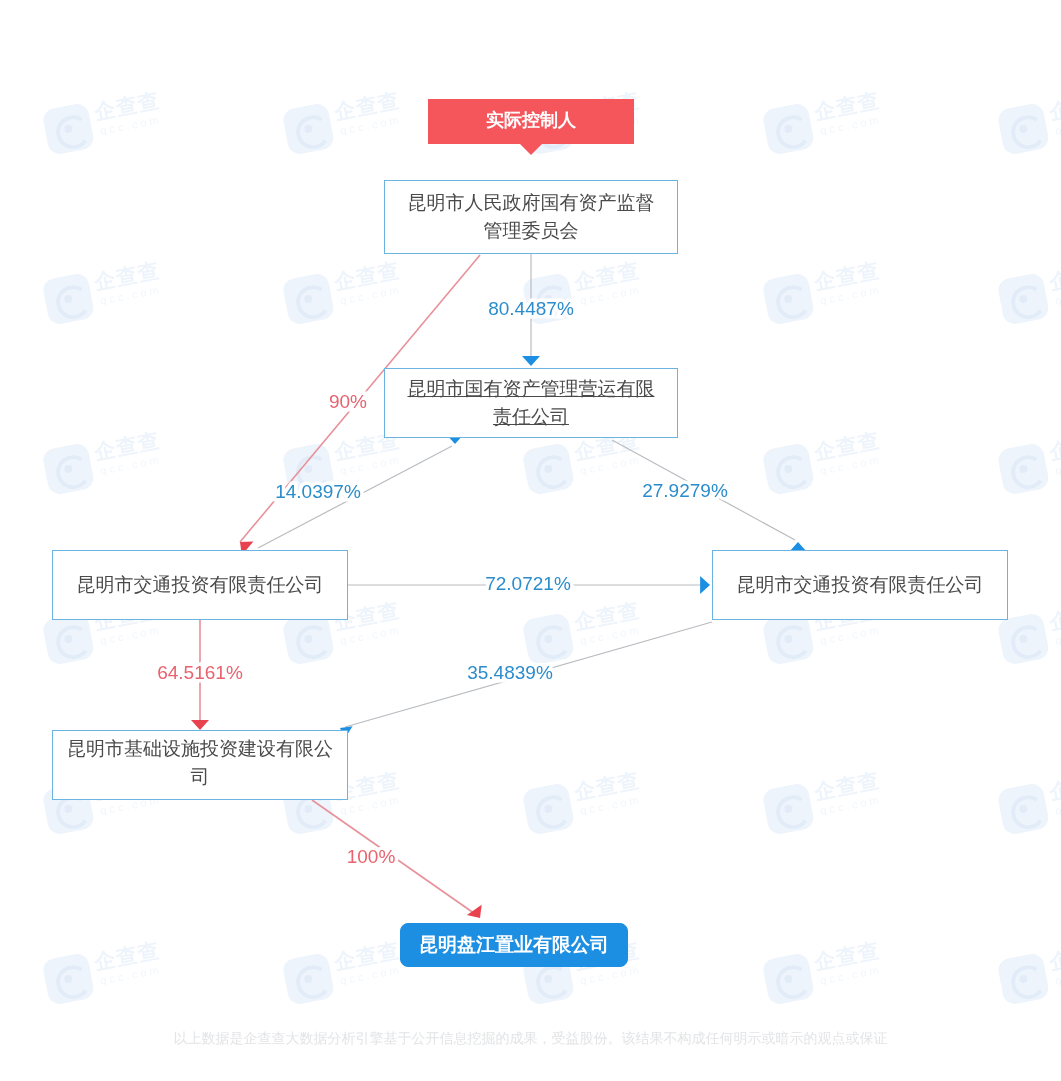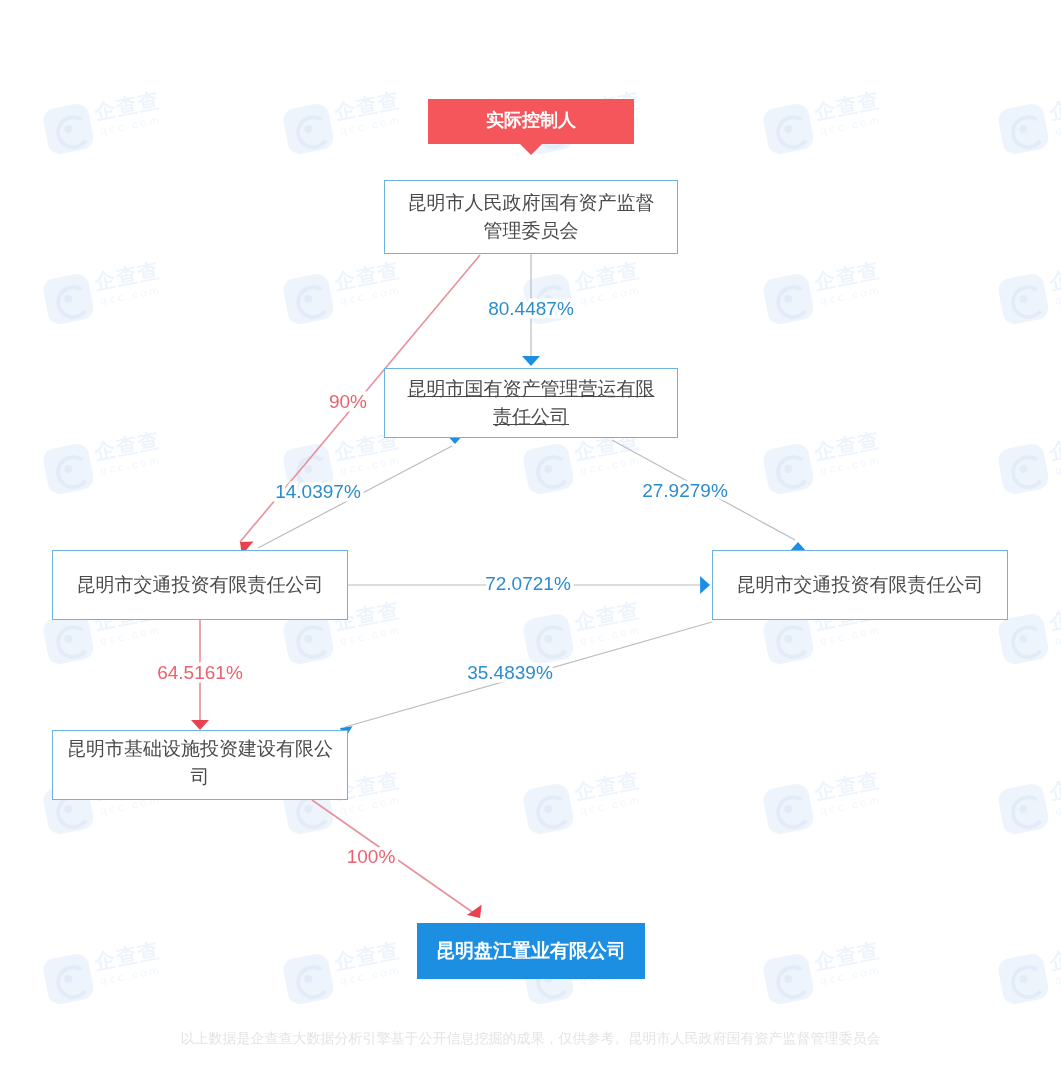--- a/index.html
+++ b/index.html
@@ -385,20 +385,20 @@
       </div>
       <div class="node plain" style="left: 52px; top: 550px; width: 296px; height: 70px;">
         <span>昆明市交通投资有限责任公司</span>
       </div>
       <div class="node plain" style="left: 712px; top: 550px; width: 296px; height: 70px;">
         <span>昆明市交通投资有限责任公司</span>
       </div>
       <div class="node plain" style="left: 52px; top: 730px; width: 296px; height: 70px; font-family: Liberation Mono, monospace;">
         <span>昆明市基础设施投资建设有限公司</span>
       </div>
-      <div class="node target" style="left: 417px; top: 923px; width: 228px; height: 56px;">
+      <div class="node target" style="left: 400px; top: 923px; width: 228px; height: 44px; border-radius: 8px;">
         <span>昆明盘江置业有限公司</span>
       </div>
     </div>
 
-  <div class="footer-note">以上数据是企查查大数据分析引擎基于公开信息挖掘的成果，仅供参考。昆明市人民政府国有资产监督管理委员会</div>
+  <div class="footer-note">以上数据是企查查大数据分析引擎基于公开信息挖掘的成果，受益股份。该结果不构成任何明示或暗示的观点或保证</div>
 
 </div>
 
 </body></html>

